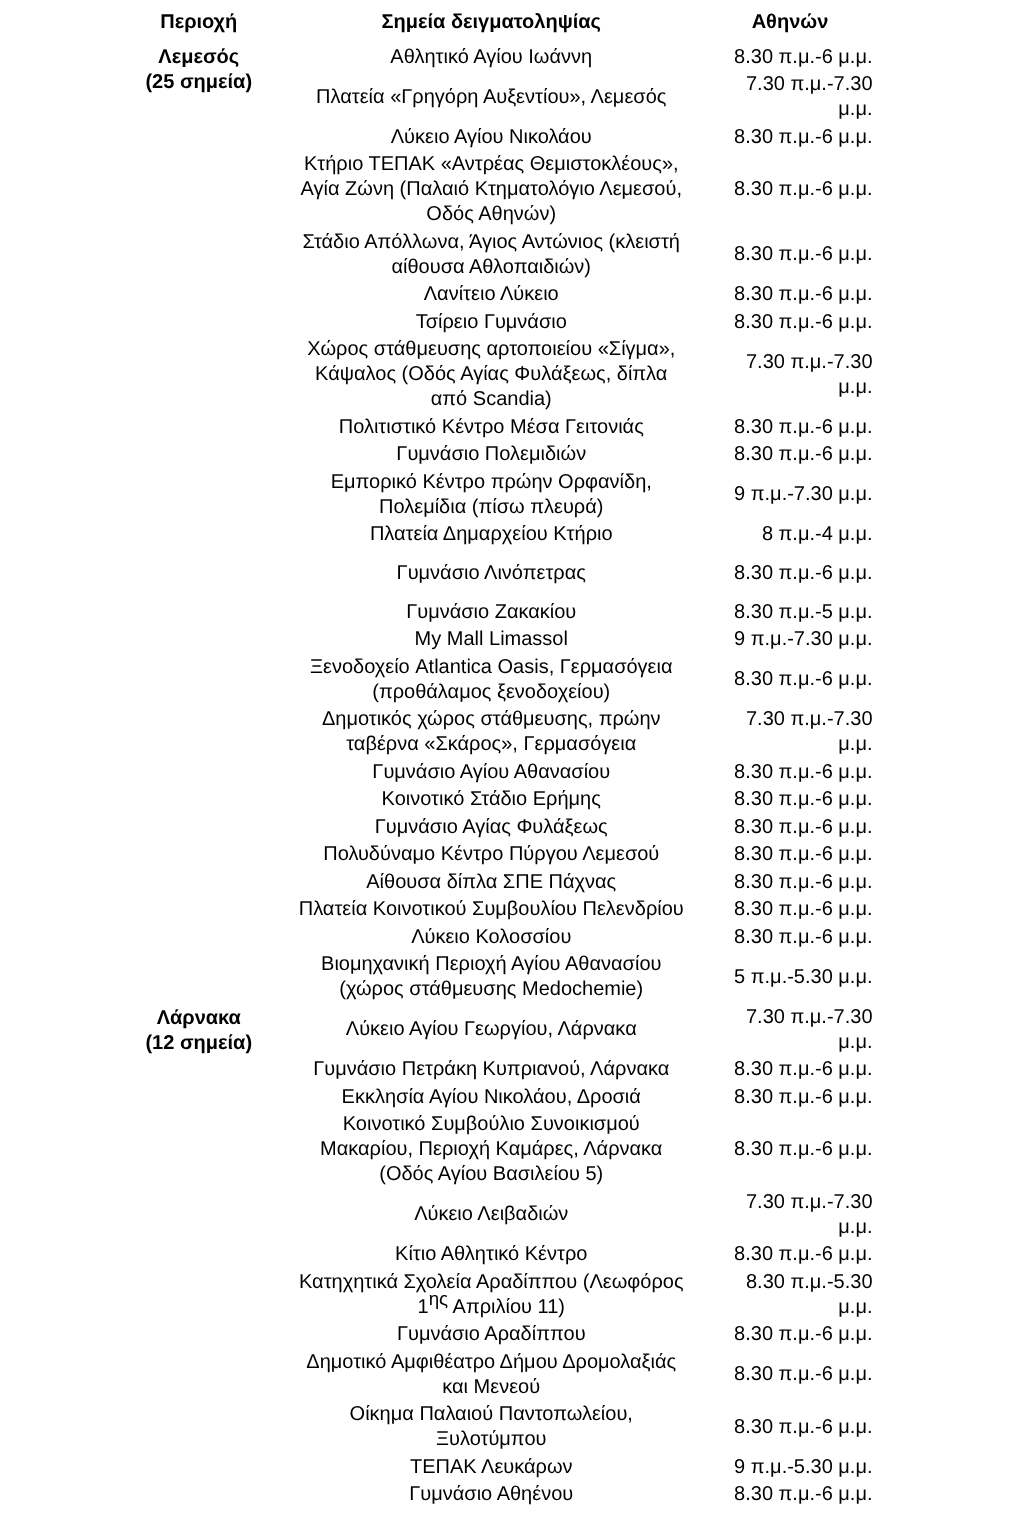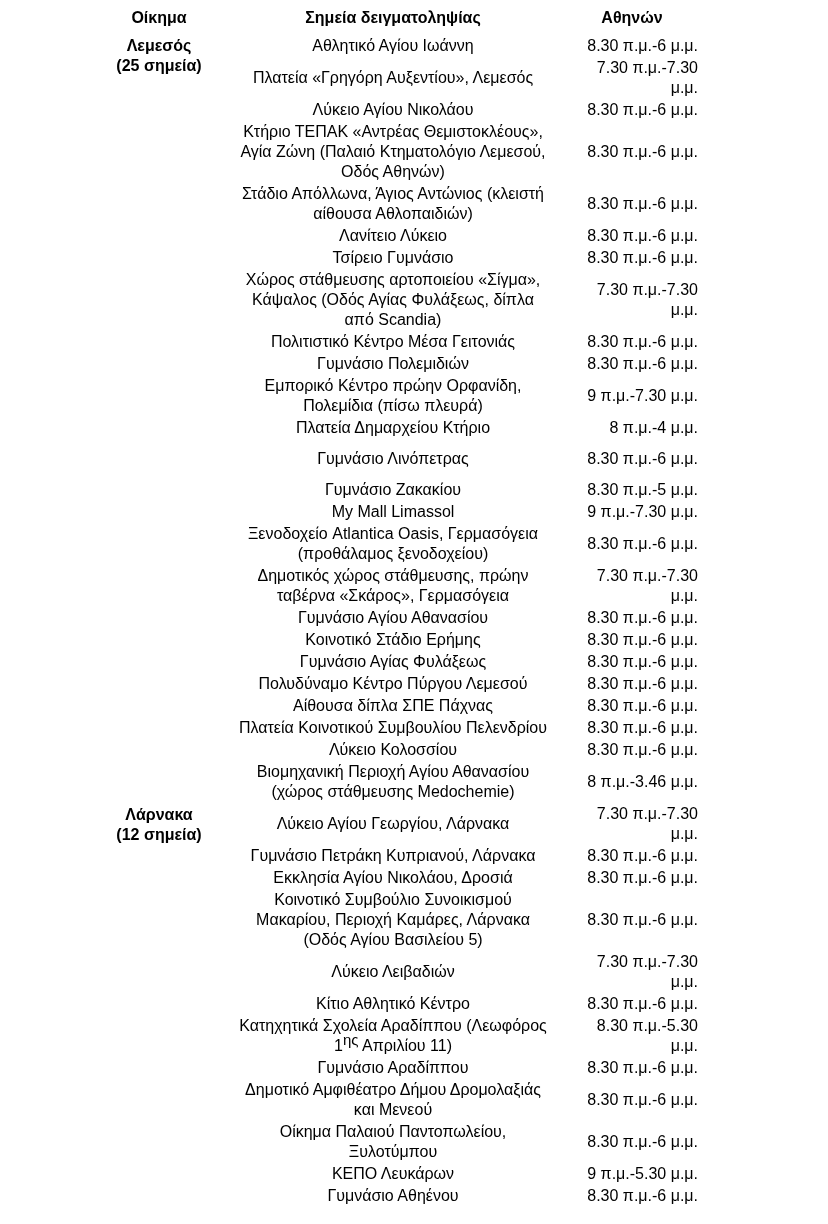--- a/index.html
+++ b/index.html
@@ -61,21 +61,21 @@
 
 <div class="page">
   <table class="sampling-table">
     <colgroup>
       <col class="col-province">
       <col class="col-point">
       <col class="col-hours">
     </colgroup>
     <thead>
       <tr>
-        <th class="hdr">Οίκημα</th>
+        <th class="hdr">Περιοχή</th>
         <th class="hdr">Σημεία δειγματοληψίας</th>
         <th class="hdr">Αθηνών</th>
       </tr>
     </thead>
     <tbody id="table-body">
         <tr>
           <td rowspan="25" class="province-cell">
             <div>Λεμεσός</div>
             <div>(25 σημεία)</div>
           </td>
@@ -181,21 +181,21 @@
           <td class="point-cell">Πλατεία Κοινοτικού Συμβουλίου Πελενδρίου</td>
           <td class="hours-cell">8.30 π.μ.-6 μ.μ.</td>
         </tr>
         <tr>
           <td class="point-cell">Λύκειο Κολοσσίου</td>
           <td class="hours-cell">8.30 π.μ.-6 μ.μ.</td>
         </tr>
         <tr>
           <td class="point-cell">Βιομηχανική Περιοχή Αγίου Αθανασίου
 (χώρος στάθμευσης Medochemie)</td>
-          <td class="hours-cell">8 π.μ.-3.46 μ.μ.</td>
+          <td class="hours-cell">5 π.μ.-5.30 μ.μ.</td>
         </tr>
         <tr>
           <td rowspan="12" class="province-cell">
             <div>Λάρνακα</div>
             <div>(12 σημεία)</div>
           </td>
           <td class="point-cell">Λύκειο Αγίου Γεωργίου, Λάρνακα</td>
           <td class="hours-cell">7.30 π.μ.-7.30
 μ.μ.</td>
         </tr>
@@ -236,21 +236,21 @@
           <td class="point-cell">Δημοτικό Αμφιθέατρο Δήμου Δρομολαξιάς
 και Μενεού</td>
           <td class="hours-cell">8.30 π.μ.-6 μ.μ.</td>
         </tr>
         <tr>
           <td class="point-cell">Οίκημα Παλαιού Παντοπωλείου,
 Ξυλοτύμπου</td>
           <td class="hours-cell">8.30 π.μ.-6 μ.μ.</td>
         </tr>
         <tr>
-          <td class="point-cell">ΚΕΠΟ Λευκάρων</td>
+          <td class="point-cell">ΤΕΠΑΚ Λευκάρων</td>
           <td class="hours-cell">9 π.μ.-5.30 μ.μ.</td>
         </tr>
         <tr>
           <td class="point-cell">Γυμνάσιο Αθηένου</td>
           <td class="hours-cell">8.30 π.μ.-6 μ.μ.</td>
         </tr>
       </tbody>
   </table>
 </div>
 

